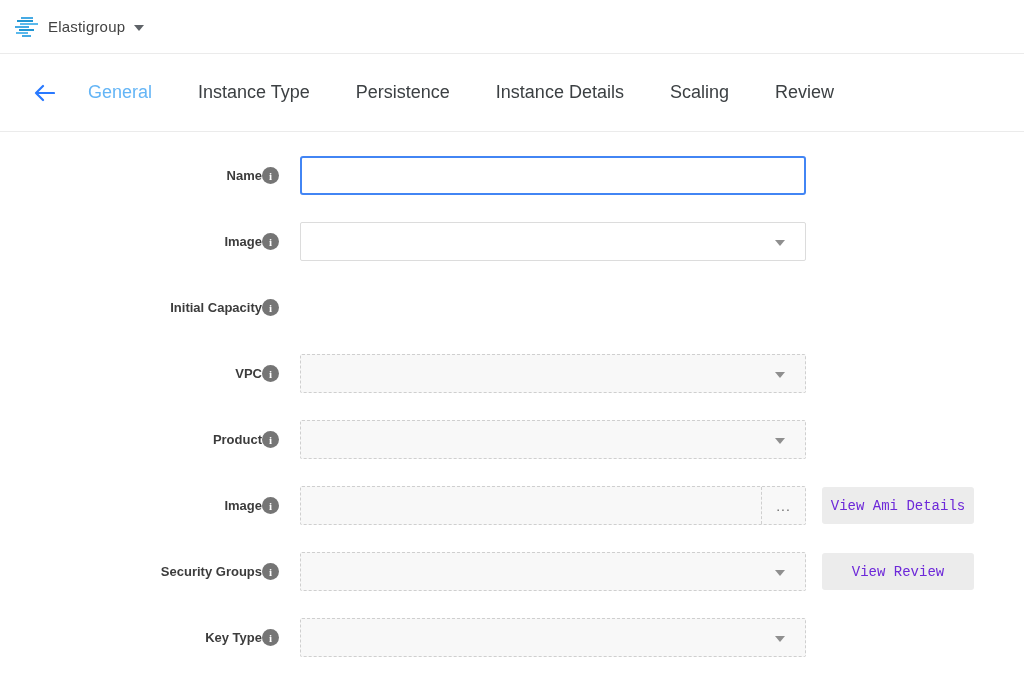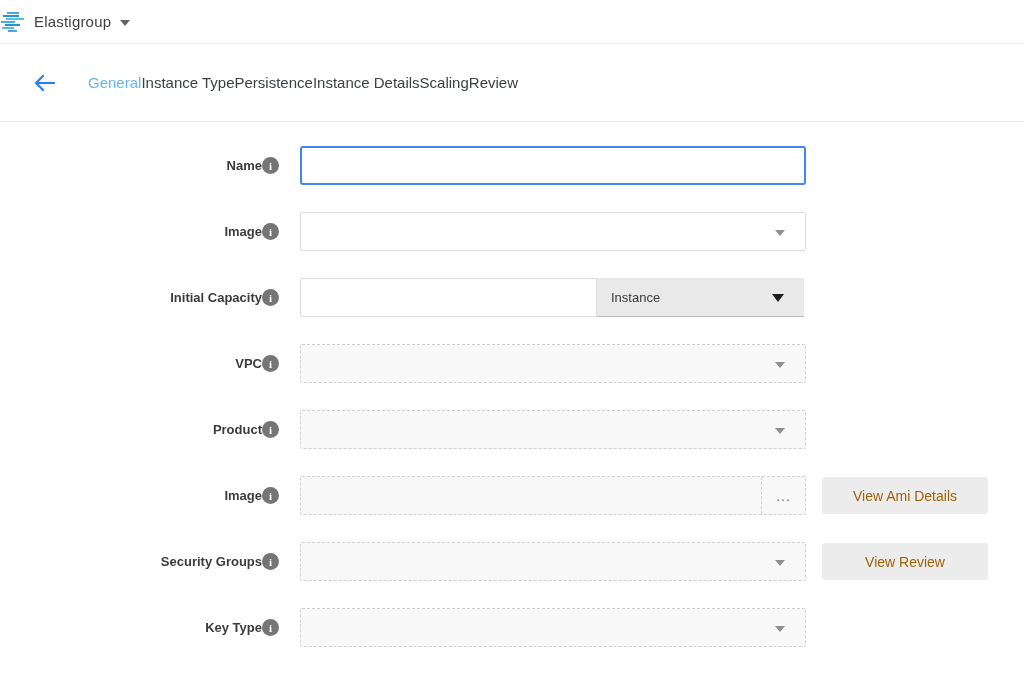--- a/index.html
+++ b/index.html
@@ -1,34 +1,34 @@
 <!DOCTYPE html>
 <html><head>
 <meta charset="utf-8">
 <style>
   * { margin:0; padding:0; box-sizing:border-box; }
   html,body { width:1024px; height:688px; background:#fff; overflow:hidden;
               font-family:"Liberation Sans", sans-serif; }
 
   
-  .topbar { height:44px; display:flex; align-items:center; 
+  .topbar { height:54px; display:flex; align-items:center; padding-left:14px;
             border-bottom:1px solid #ebebeb; background:#fff; }
   .logo { width:26px; height:22px; margin-right:8px; }
   .app-name { font-size:15px; color:#424242; letter-spacing:.2px; }
   .caret-sm { width:0; height:0; border-left:5px solid transparent;
               border-right:5px solid transparent; border-top:6px solid #5f6368;
               margin-left:9px; margin-top:2px; }
 
   
   .nav { height:78px; display:flex; align-items:center; border-bottom:1px solid #ebebeb;
          background:#fff; }
   .back-btn { width:88px; display:flex; justify-content:center; align-items:center;
               cursor:pointer; }
   .back-arrow { stroke:#2979ff; }
-  .tab { font-size:15px; color:#3c4043; cursor:pointer; white-space:nowrap; }
+  .tab { font-size:18px; color:#3c4043; margin-right:46px; cursor:pointer; white-space:nowrap; }
   .tab.active { color:#64b5f6; }
 
   
   .form { padding-top:24px; }
   .row { display:flex; align-items:center; height:39px; margin-bottom:27px; }
   .label-col { width:300px; display:flex; align-items:center; justify-content:flex-end;
                padding-right:21px; }
   .field-label { font-size:13px; font-weight:700; color:#3c3c3c; white-space:nowrap; }
   .info-icon { width:17px; height:17px; border-radius:50%; background:#757575; color:#fff;
                font-size:11px; font-weight:700; display:flex; align-items:center;
@@ -59,23 +59,23 @@
                 border-left:6px solid transparent; border-right:6px solid transparent;
                 border-top:8px solid #1d1d1d; }
 
   .image-box { border:1px dashed #cfcfcf; border-radius:2px; background:#f8f8f8;
                display:flex; }
   .image-value { flex:1; }
   .browse-seg { width:44px; border-left:1px dashed #cfcfcf; display:flex;
                 align-items:center; justify-content:center; font-size:14px;
                 color:#6b6b6b; letter-spacing:1px; cursor:pointer; }
 
-  .side-btn { width:166px; height:37px; margin-left:16px; background:#ececec;
-              border:none; border-radius:3px; font-size:14px; color:#a16207;
-              font-family:Liberation Sans, sans-serif; cursor:pointer; }
+  .side-btn { width:152px; height:37px; margin-left:16px; background:#ececec;
+              border:none; border-radius:3px; font-size:14px; color:#6d28d9;
+              font-family:Liberation Mono, monospace; cursor:pointer; }
 </style>
 </head>
 <body>
 
 <div class="topbar">
   <svg class="logo" viewBox="0 0 26 22">
     <rect x="7" y="1" width="12" height="2" fill="#45aae4"></rect>
     <rect x="3" y="4" width="16" height="2" fill="#2196d3"></rect>
     <rect x="6" y="7" width="18" height="2" fill="#5bb9ec"></rect>
     <rect x="1" y="10" width="14" height="2" fill="#45aae4"></rect>
@@ -121,27 +121,20 @@
     <div class="ctl w-full select">
       <span class="caret"></span>
     </div>
   </div>
 
   <div class="row">
     <div class="label-col">
       <span class="field-label">Initial Capacity</span>
       <span class="info-icon">i</span>
     </div>
-    <div class="cap-wrap">
-      <input class="cap-input" type="text" value="" style="">
-      <div class="unit-select">
-        <span class="unit-label">Instance</span>
-        <span class="caret-dark"></span>
-      </div>
-    </div>
   </div>
 
   <div class="row">
     <div class="label-col">
       <span class="field-label">VPC</span>
       <span class="info-icon">i</span>
     </div>
     <div class="ctl w-full select disabled">
       <span class="caret"></span>
     </div>

